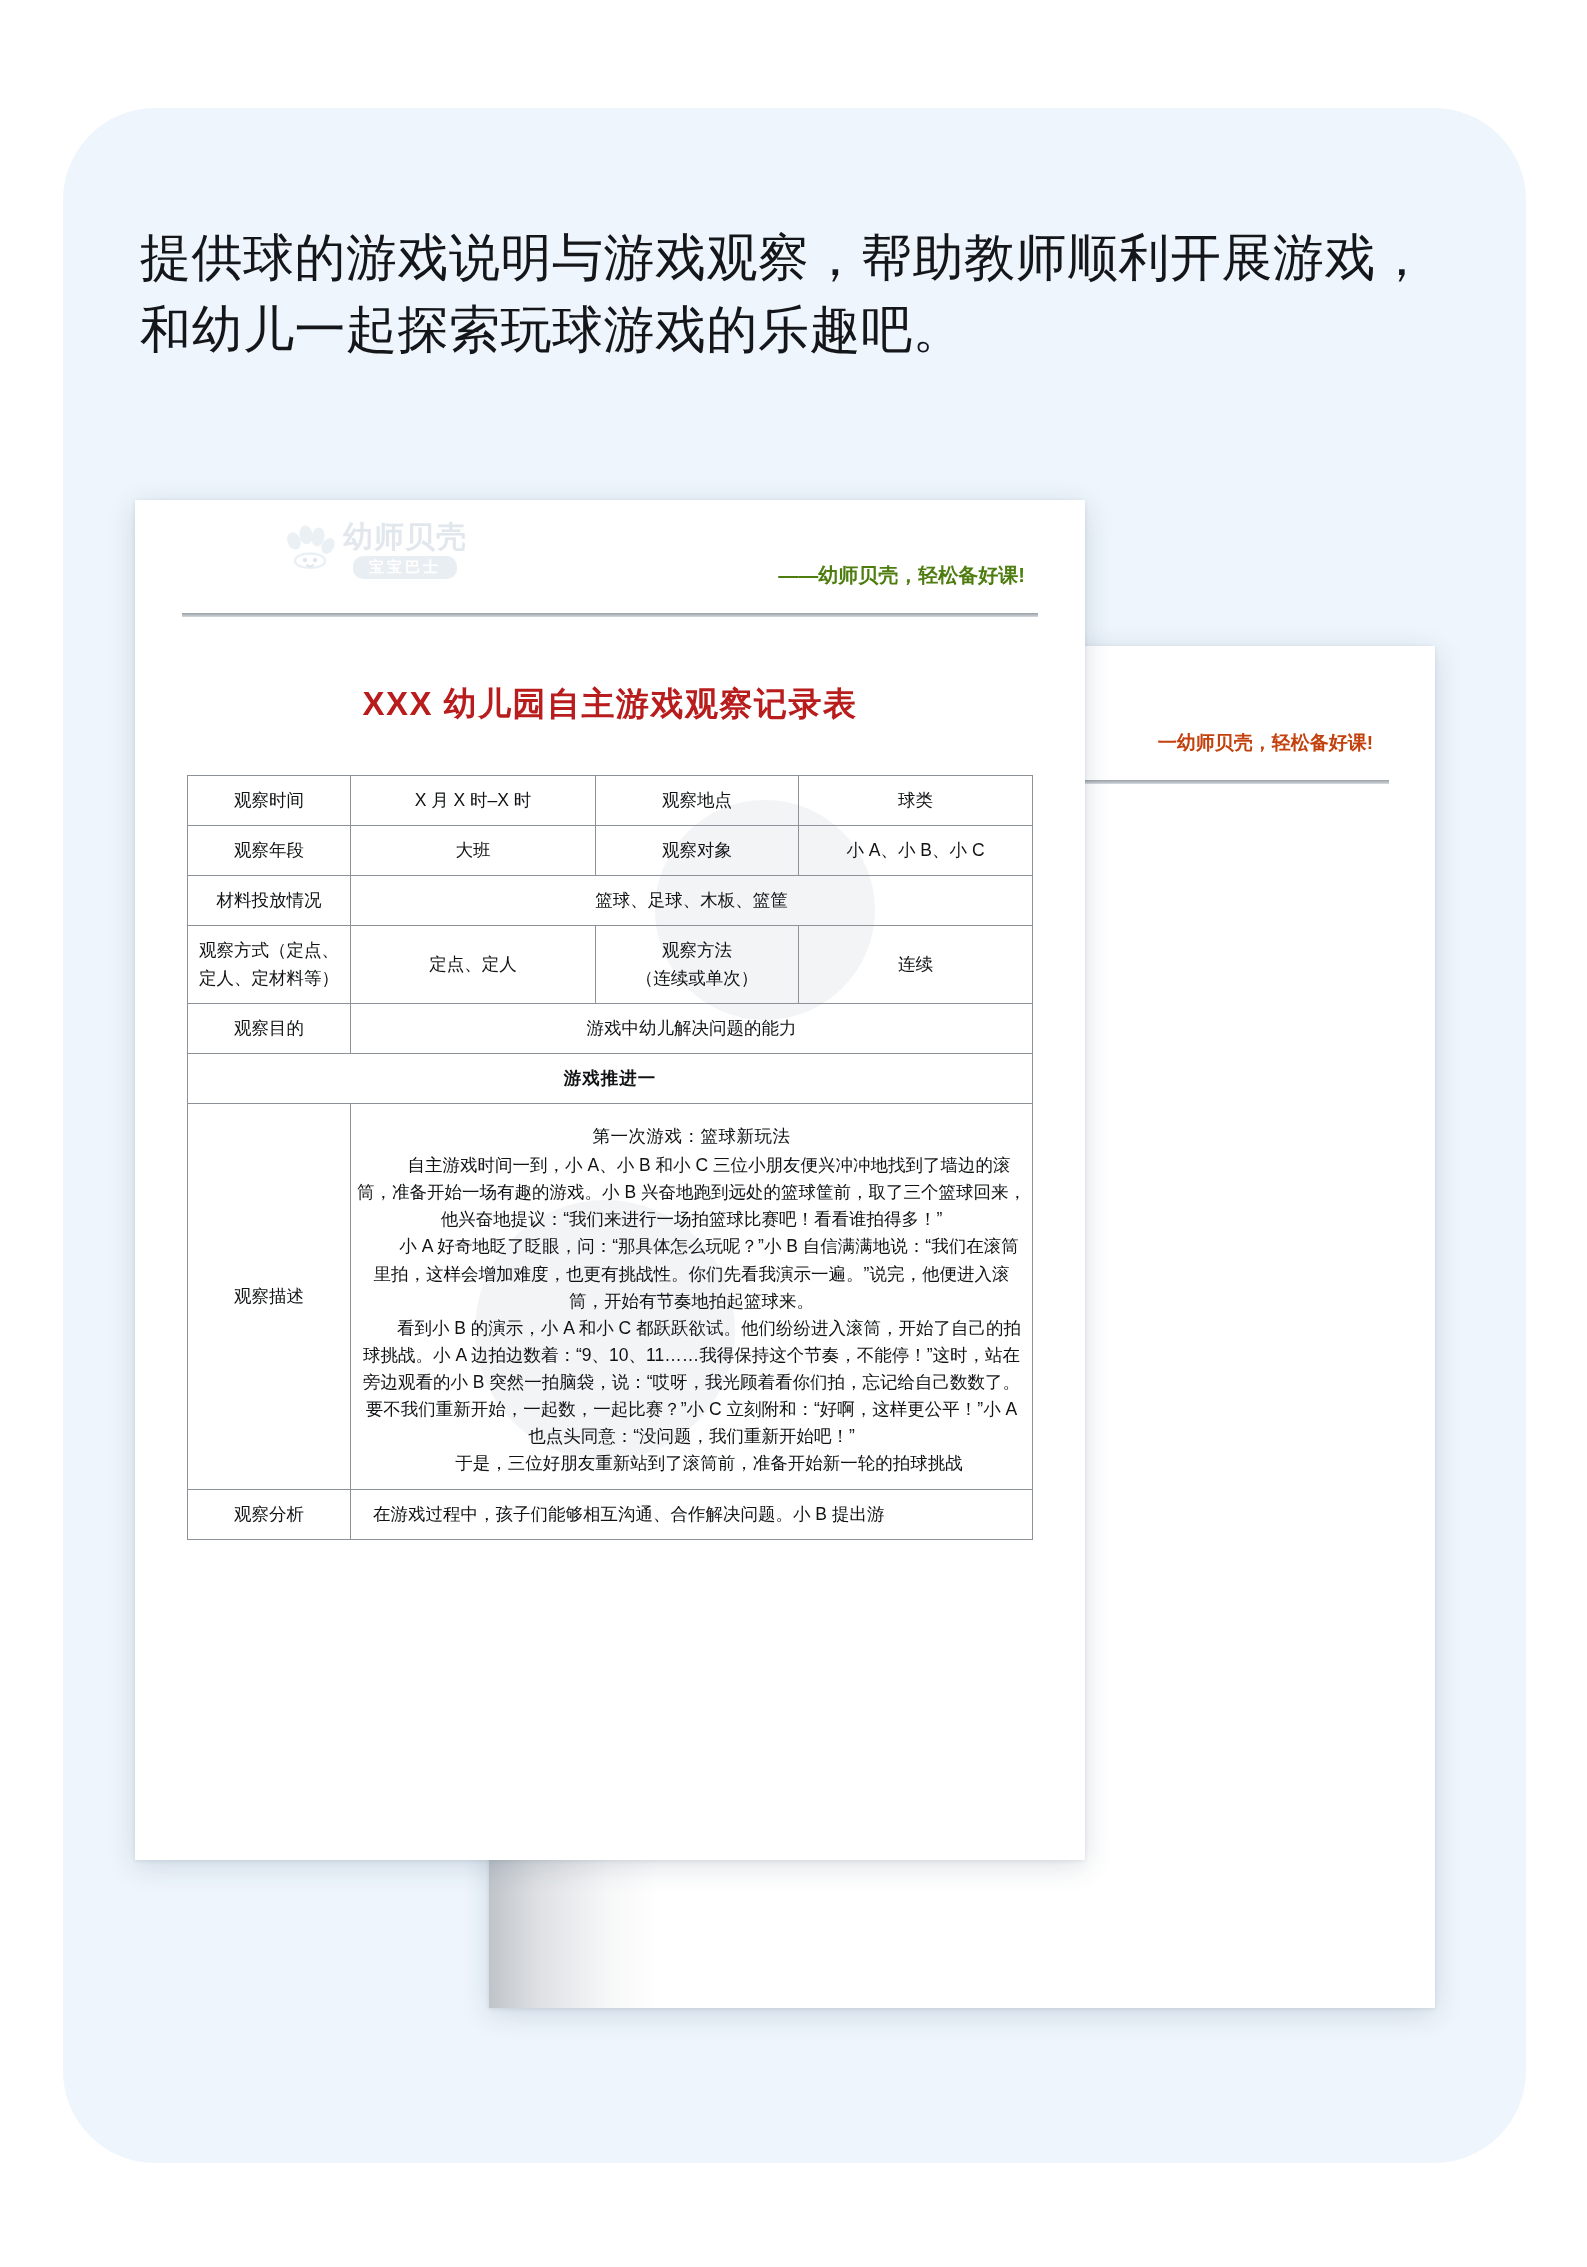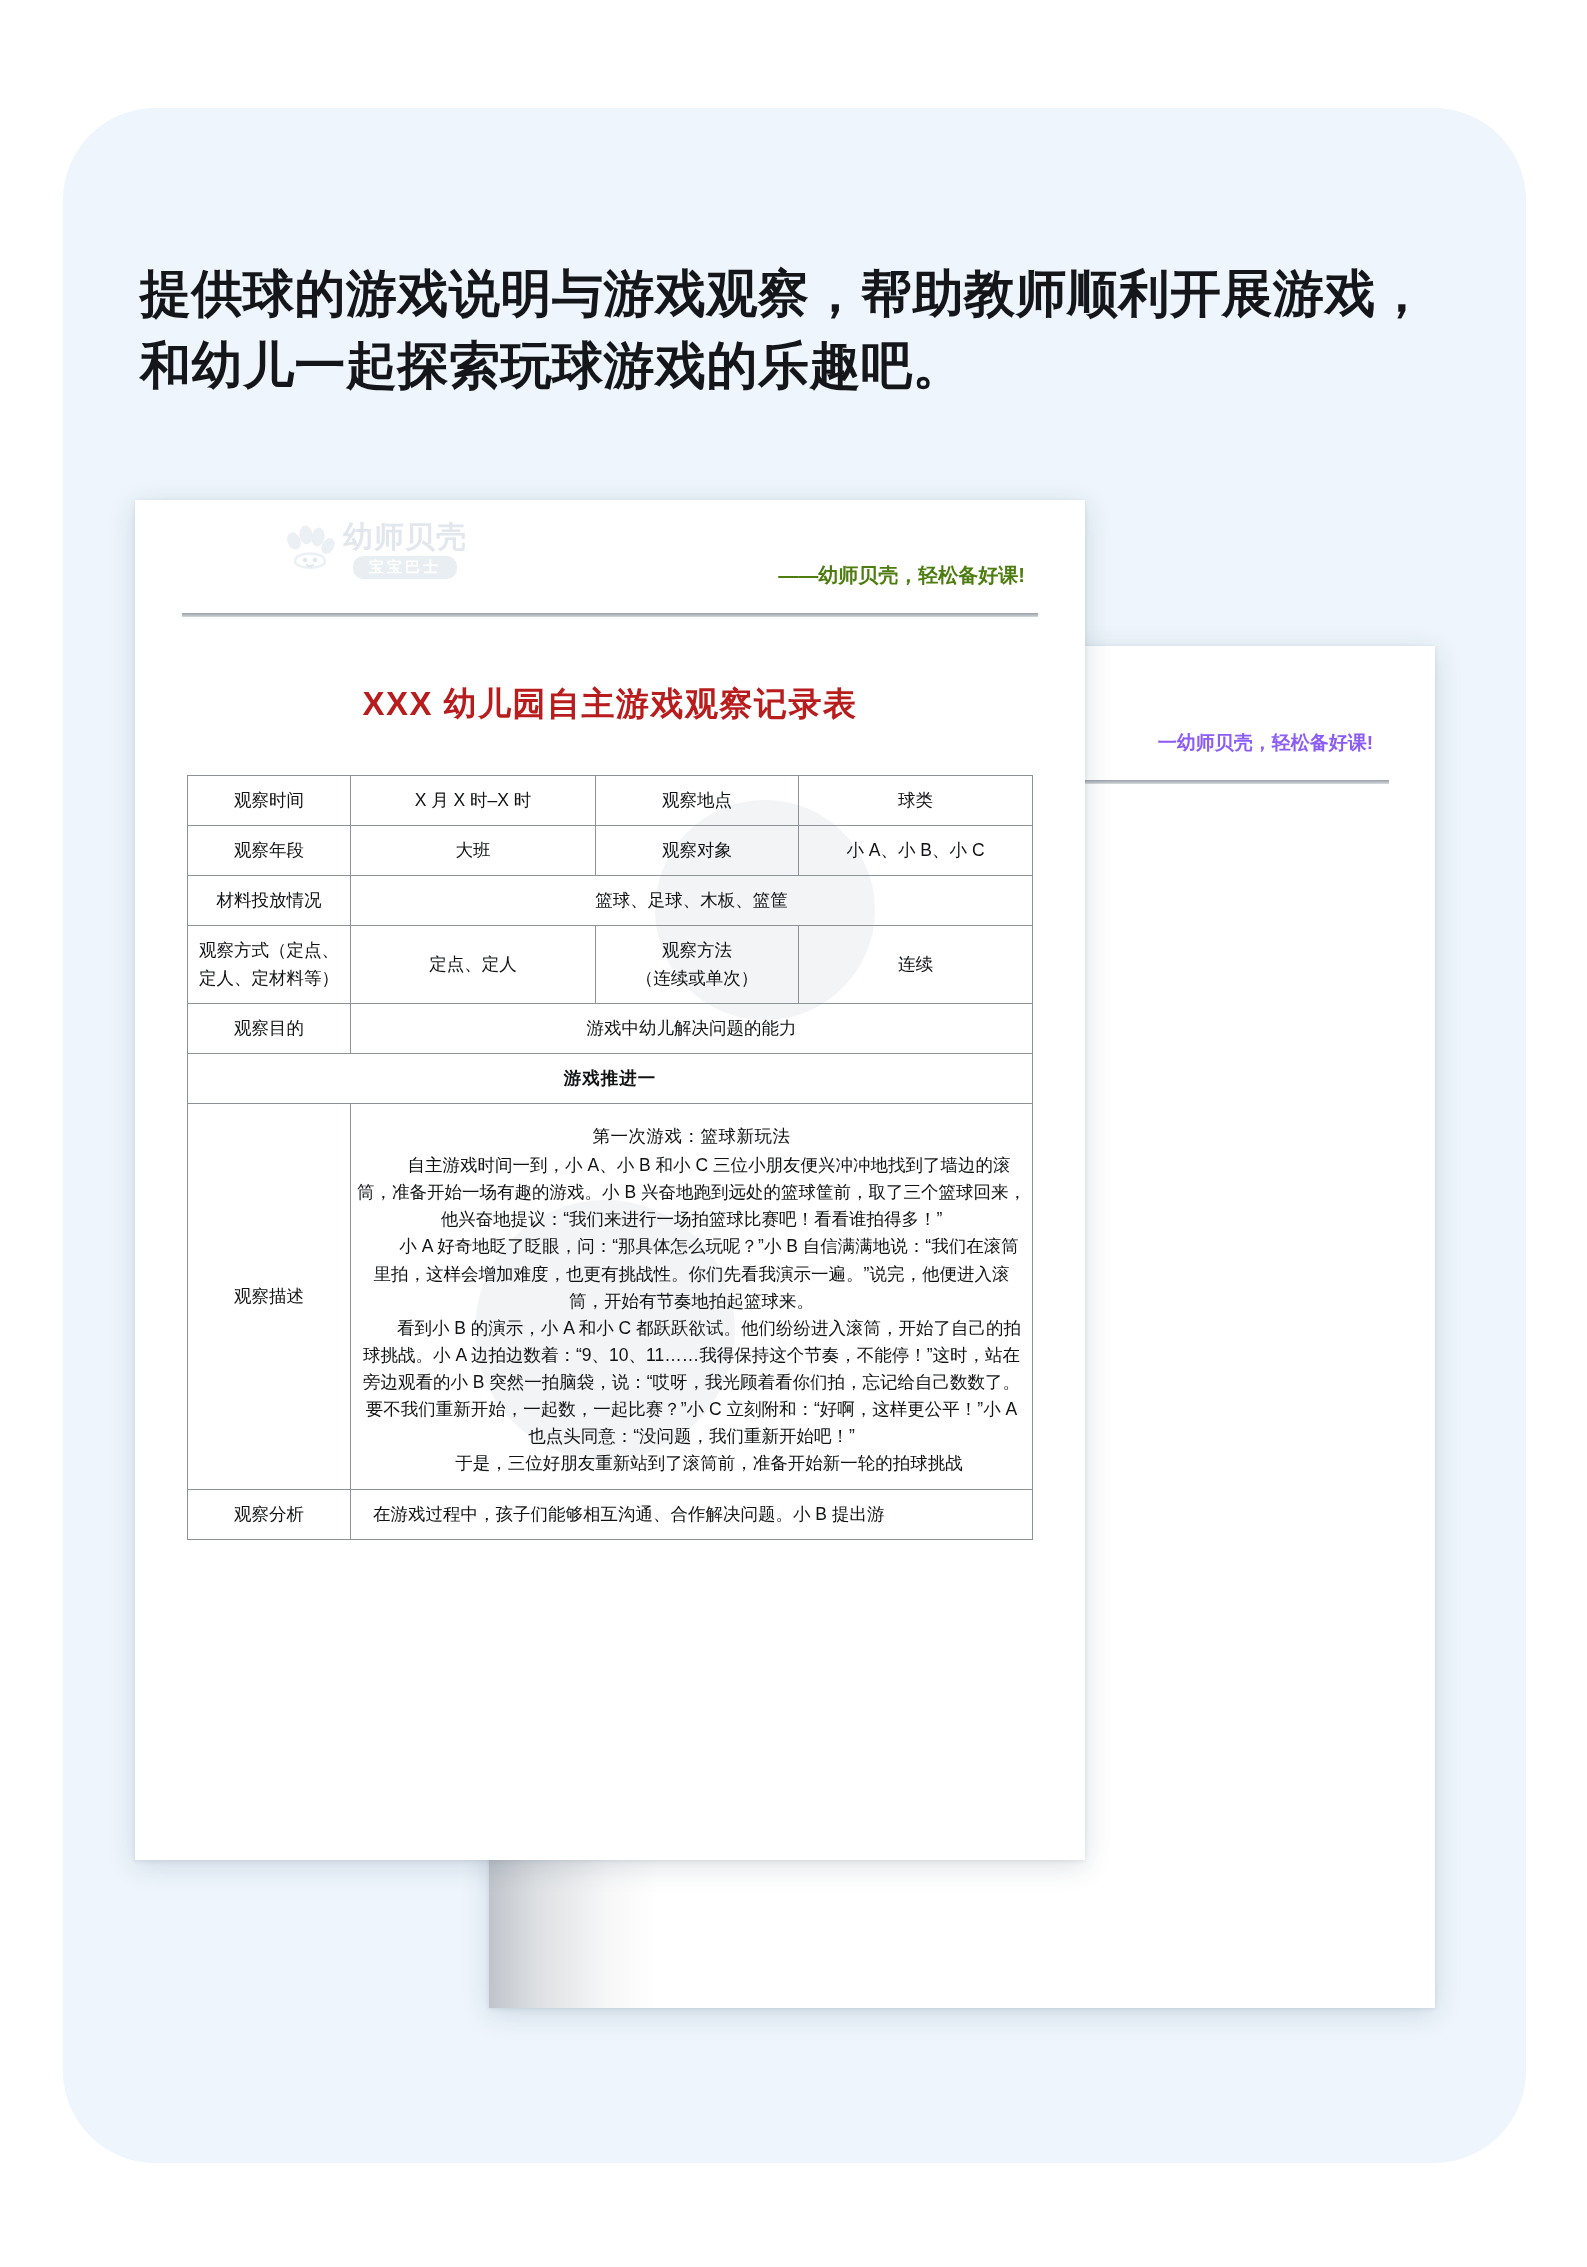--- a/index.html
+++ b/index.html
@@ -32,24 +32,23 @@
   }
   
   #heading {
     position: absolute;
     left: 140px;
     top: 222px;
     width: 1320px;
     color: #14161a;
     font-size: 51px;
     line-height: 1.42;
-    font-weight: 700;
+    font-weight: 400;
     letter-spacing: 0.5px;
     white-space: pre-line;
-    margin-top: 36px;
   }
   
   .sheet {
     position: absolute;
     background: #ffffff;
     box-shadow: 0 6px 26px rgba(40,60,90,0.16), 0 1px 4px rgba(40,60,90,0.10);
   }
   
   #sheet-back {
     left: 489px;
@@ -170,21 +169,21 @@
     position: relative;
     height: 100%;
     padding: 0;
   }
   .b-tagline {
     position: absolute;
     right: 62px;
     top: 84px;
     font-size: 19px;
     font-weight: 600;
-    color: #8b5cf6;
+    color: #c2410c;
     white-space: nowrap;
   }
   .b-rule {
     position: absolute;
     left: 46px;
     right: 46px;
     top: 134px;
     height: 4px;
     background: linear-gradient(180deg, #9aa1a8 0%, #bcc2c7 60%, #dadee1 100%);
   }

